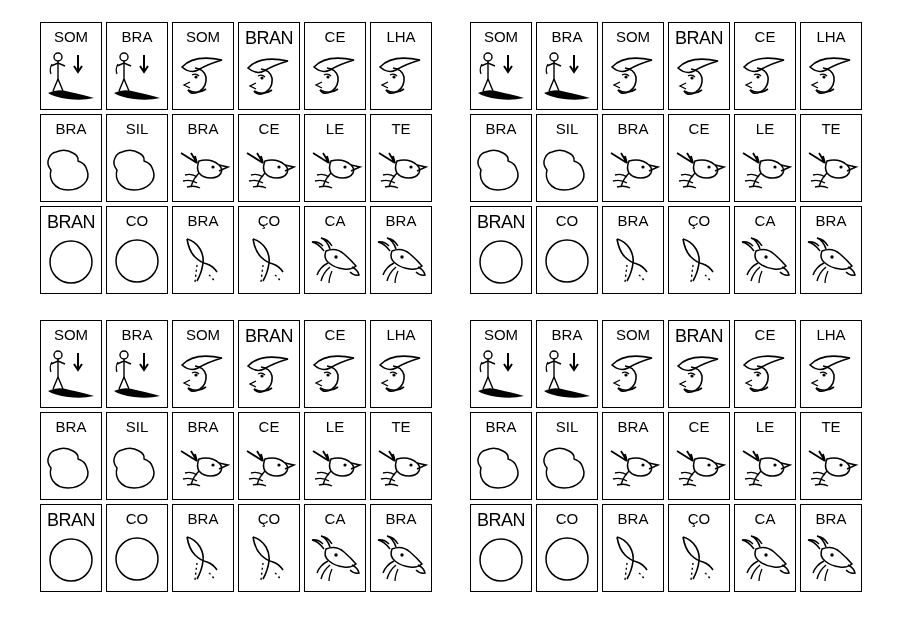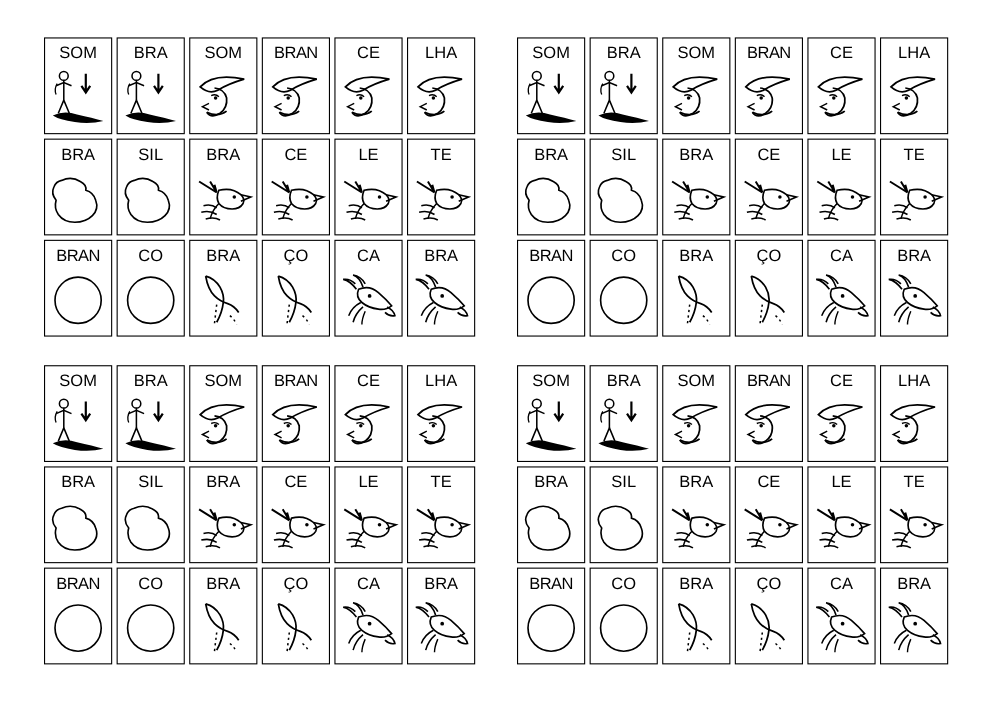--- a/index.html
+++ b/index.html
@@ -11,21 +11,20 @@
     width: 900px;
     height: 637px;
     font-family: "Liberation Sans", sans-serif;
     color: #000;
     overflow: hidden;
   }
   .sheet {
     position: relative;
     width: 900px;
     height: 476px;
-    margin-top: 12px;
   }
   .quadrant {
     position: absolute;
     display: flex;
     flex-direction: column;
     gap: 4px;
   }
   .q-tl { left: 40px;  top: 22px; }
   .q-tr { left: 470px; top: 22px; }
   .q-bl { left: 40px;  top: 320px; }
@@ -46,21 +45,21 @@
     background: #fff;
   }
   .card .label {
     font-size: 15px;
     line-height: 1;
     padding-top: 6px;
     letter-spacing: 0px;
     white-space: nowrap;
   }
   .card .label.tight {
-    font-size: 15px;
+    font-size: 18px;
     letter-spacing: -0.5px;
   }
   .card .art {
     flex: 1;
     width: 100%;
     display: flex;
     align-items: center;
     justify-content: center;
   }
   .card .art svg {

